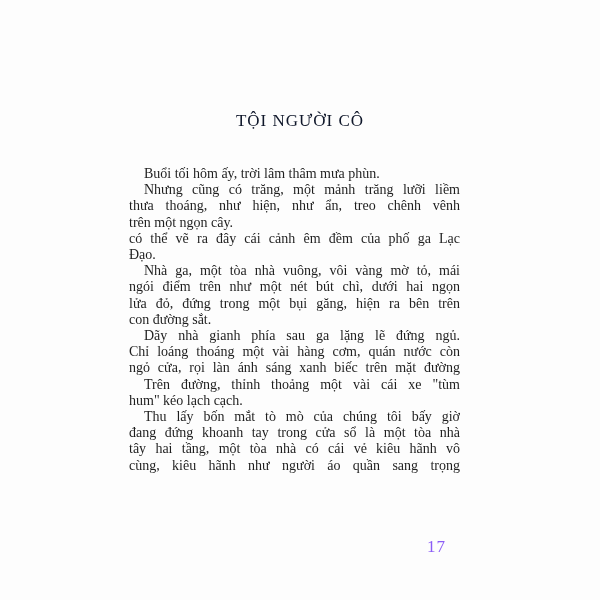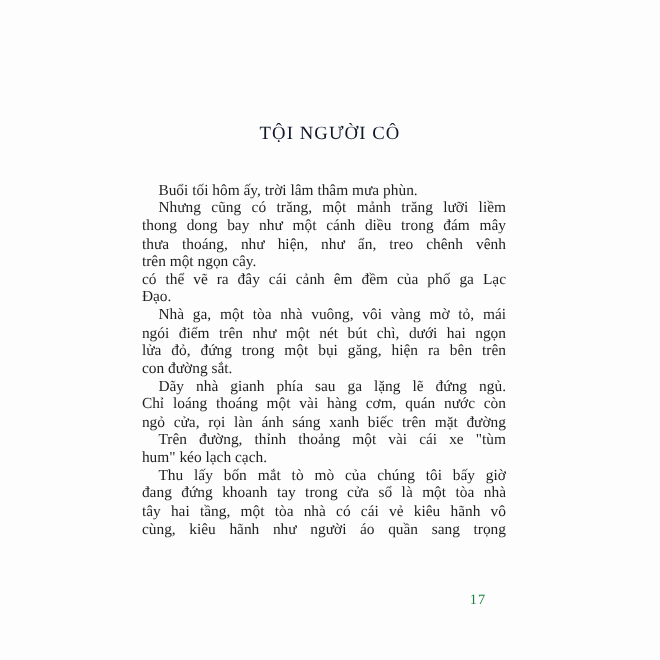--- a/index.html
+++ b/index.html
@@ -53,38 +53,37 @@
     text-align: justify;
     text-align-last: justify;
   }
   .line.indent {
     text-indent: 15px;
   }
   .page-number {
     position: absolute;
     top: 537px;
     left: 427px;
-    font-size: 13px;
+    font-size: 17px;
     letter-spacing: 1px;
-    color: #15803d;
+    color: #8b5cf6;
     font-family: Liberation Serif, serif;
   }
 </style>
 </head>
 <body>
 
 <div class="page">
   <h1 class="chapter-title">TỘI NGƯỜI CÔ</h1>
   <div class="text-block">
       <p class="para">
         <span class="line indent">Buổi tối hôm ấy, trời lâm thâm mưa phùn.</span>
       </p>
       <p class="para">
         <span class="line indent fill">Nhưng cũng có trăng, một mảnh trăng lưỡi liềm</span>
-        <span class="line fill">thong dong bay như một cánh diều trong đám mây</span>
         <span class="line fill">thưa thoáng, như hiện, như ẩn, treo chênh vênh</span>
         <span class="line">trên một ngọn cây.</span>
       </p>
       <p class="para">
         <span class="line fill">có thể vẽ ra đây cái cảnh êm đềm của phố ga Lạc</span>
         <span class="line">Đạo.</span>
       </p>
       <p class="para">
         <span class="line indent fill">Nhà ga, một tòa nhà vuông, vôi vàng mờ tỏ, mái</span>
         <span class="line fill">ngói điểm trên như một nét bút chì, dưới hai ngọn</span>

